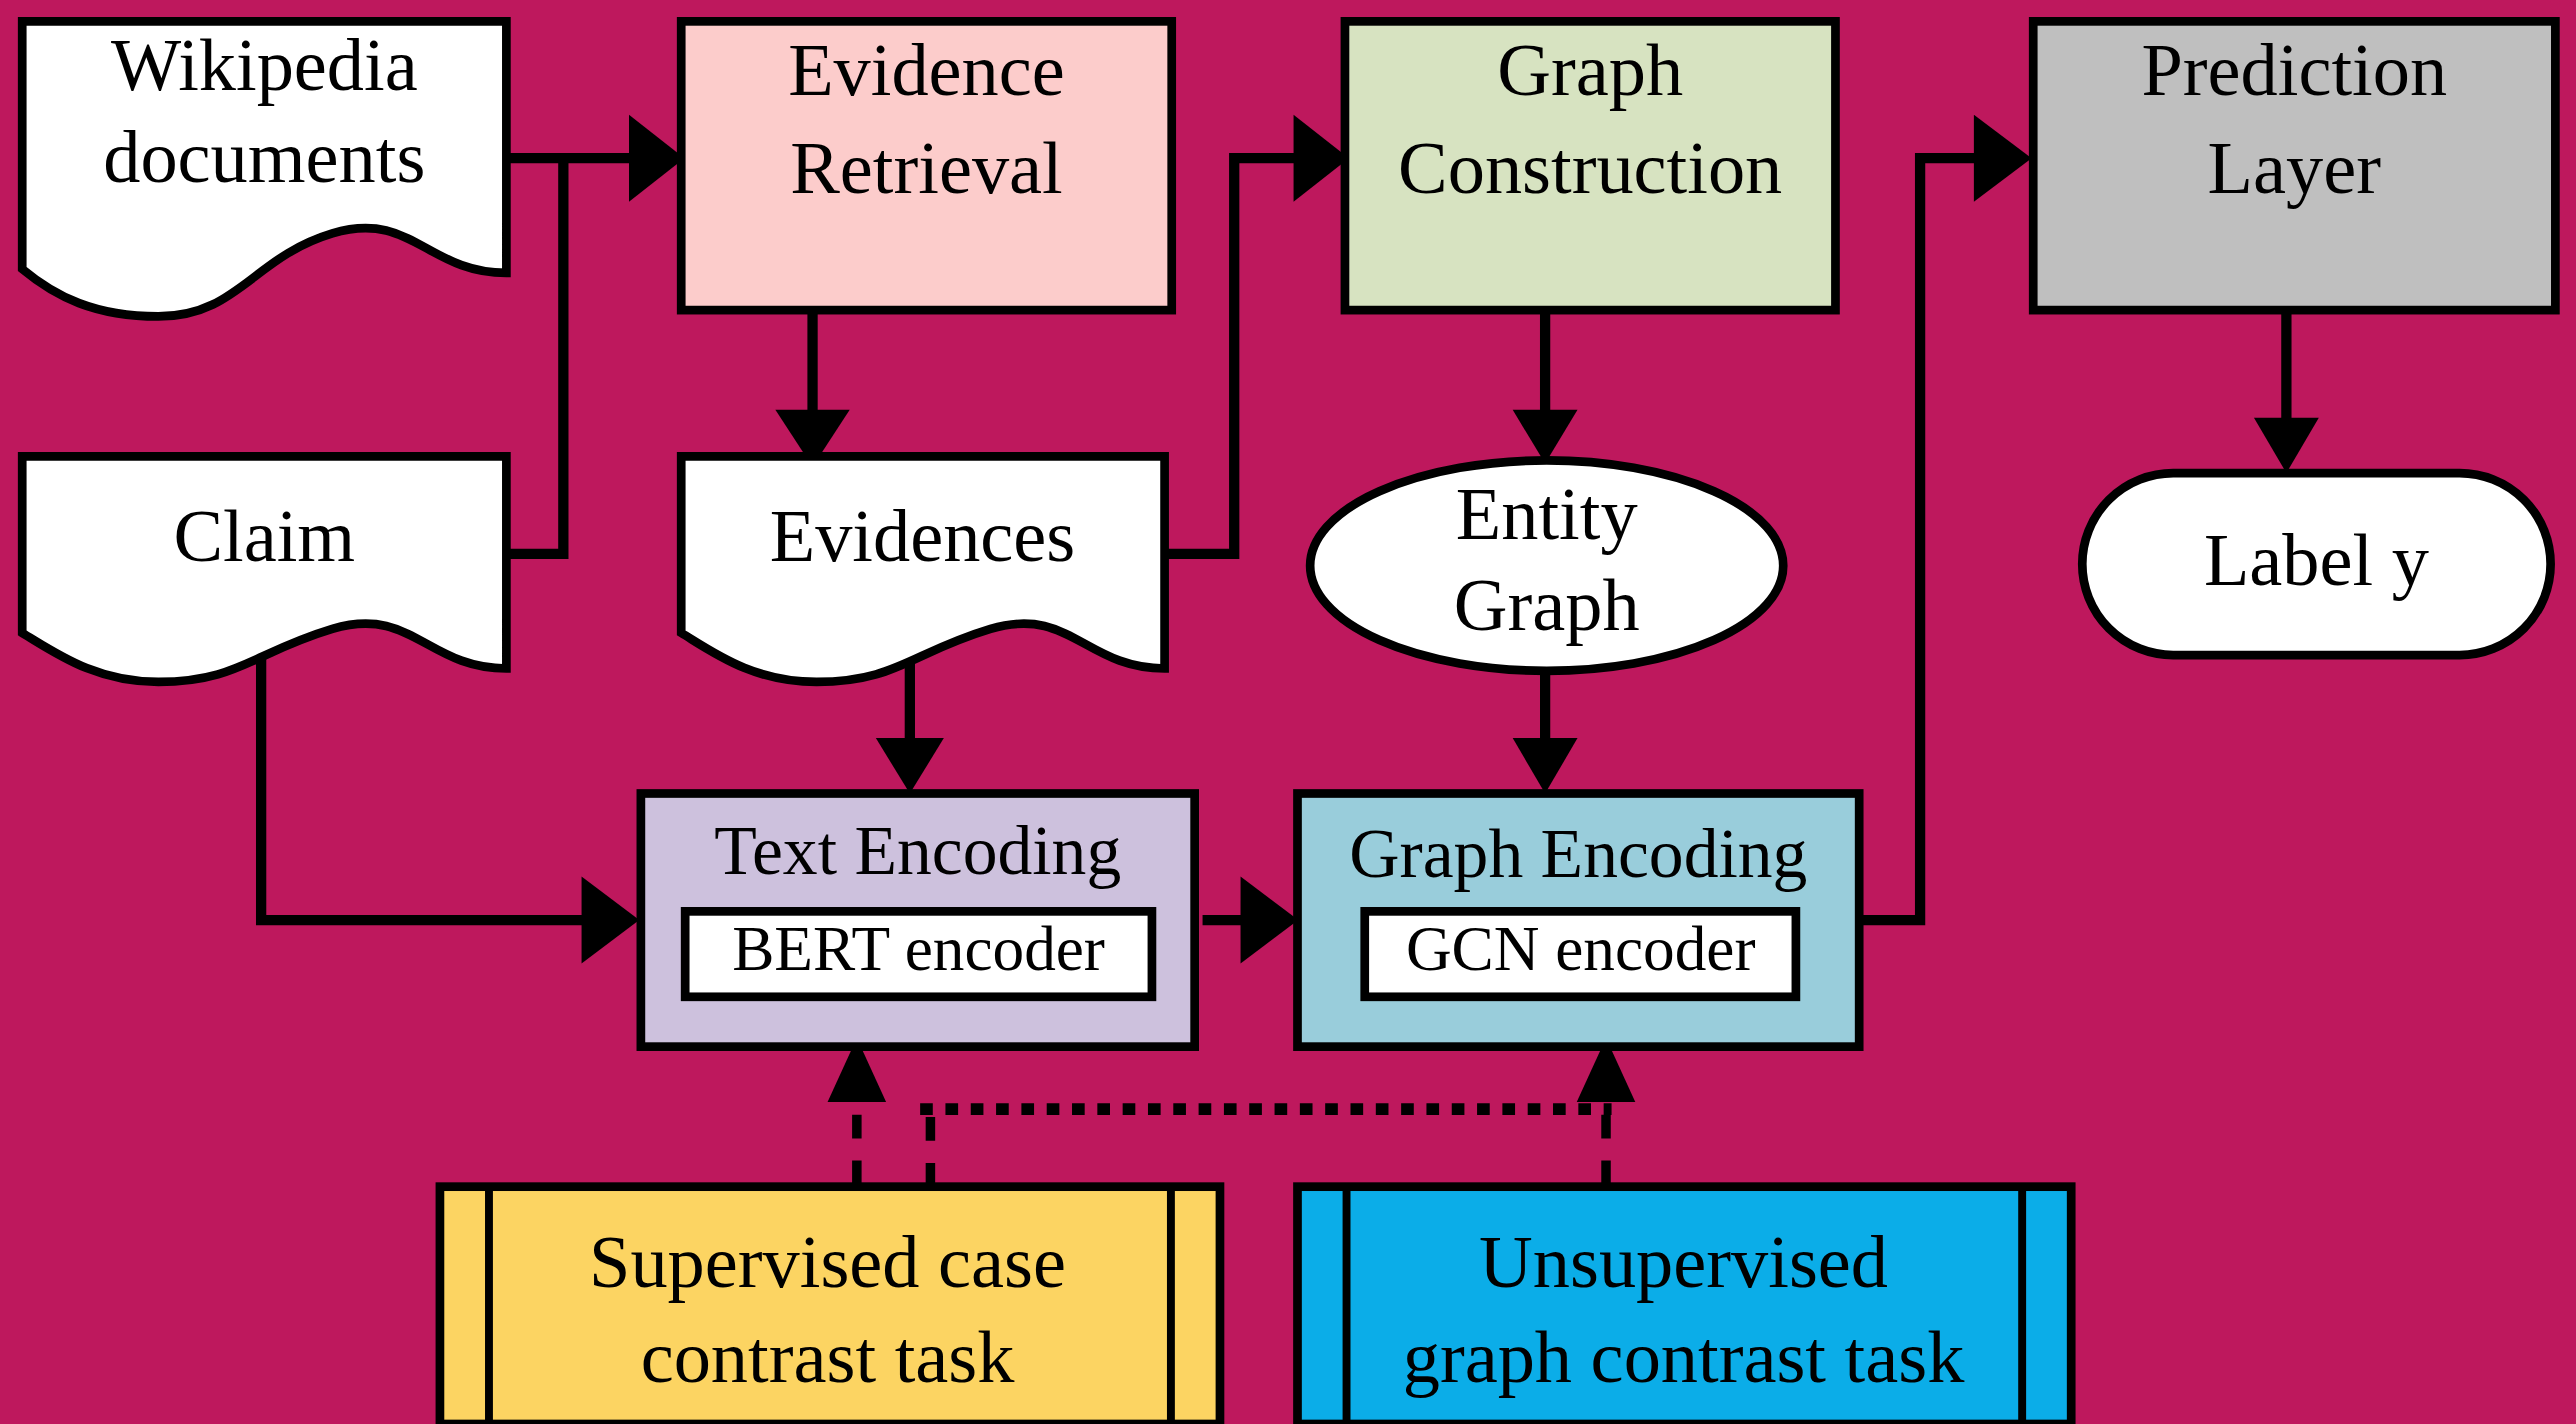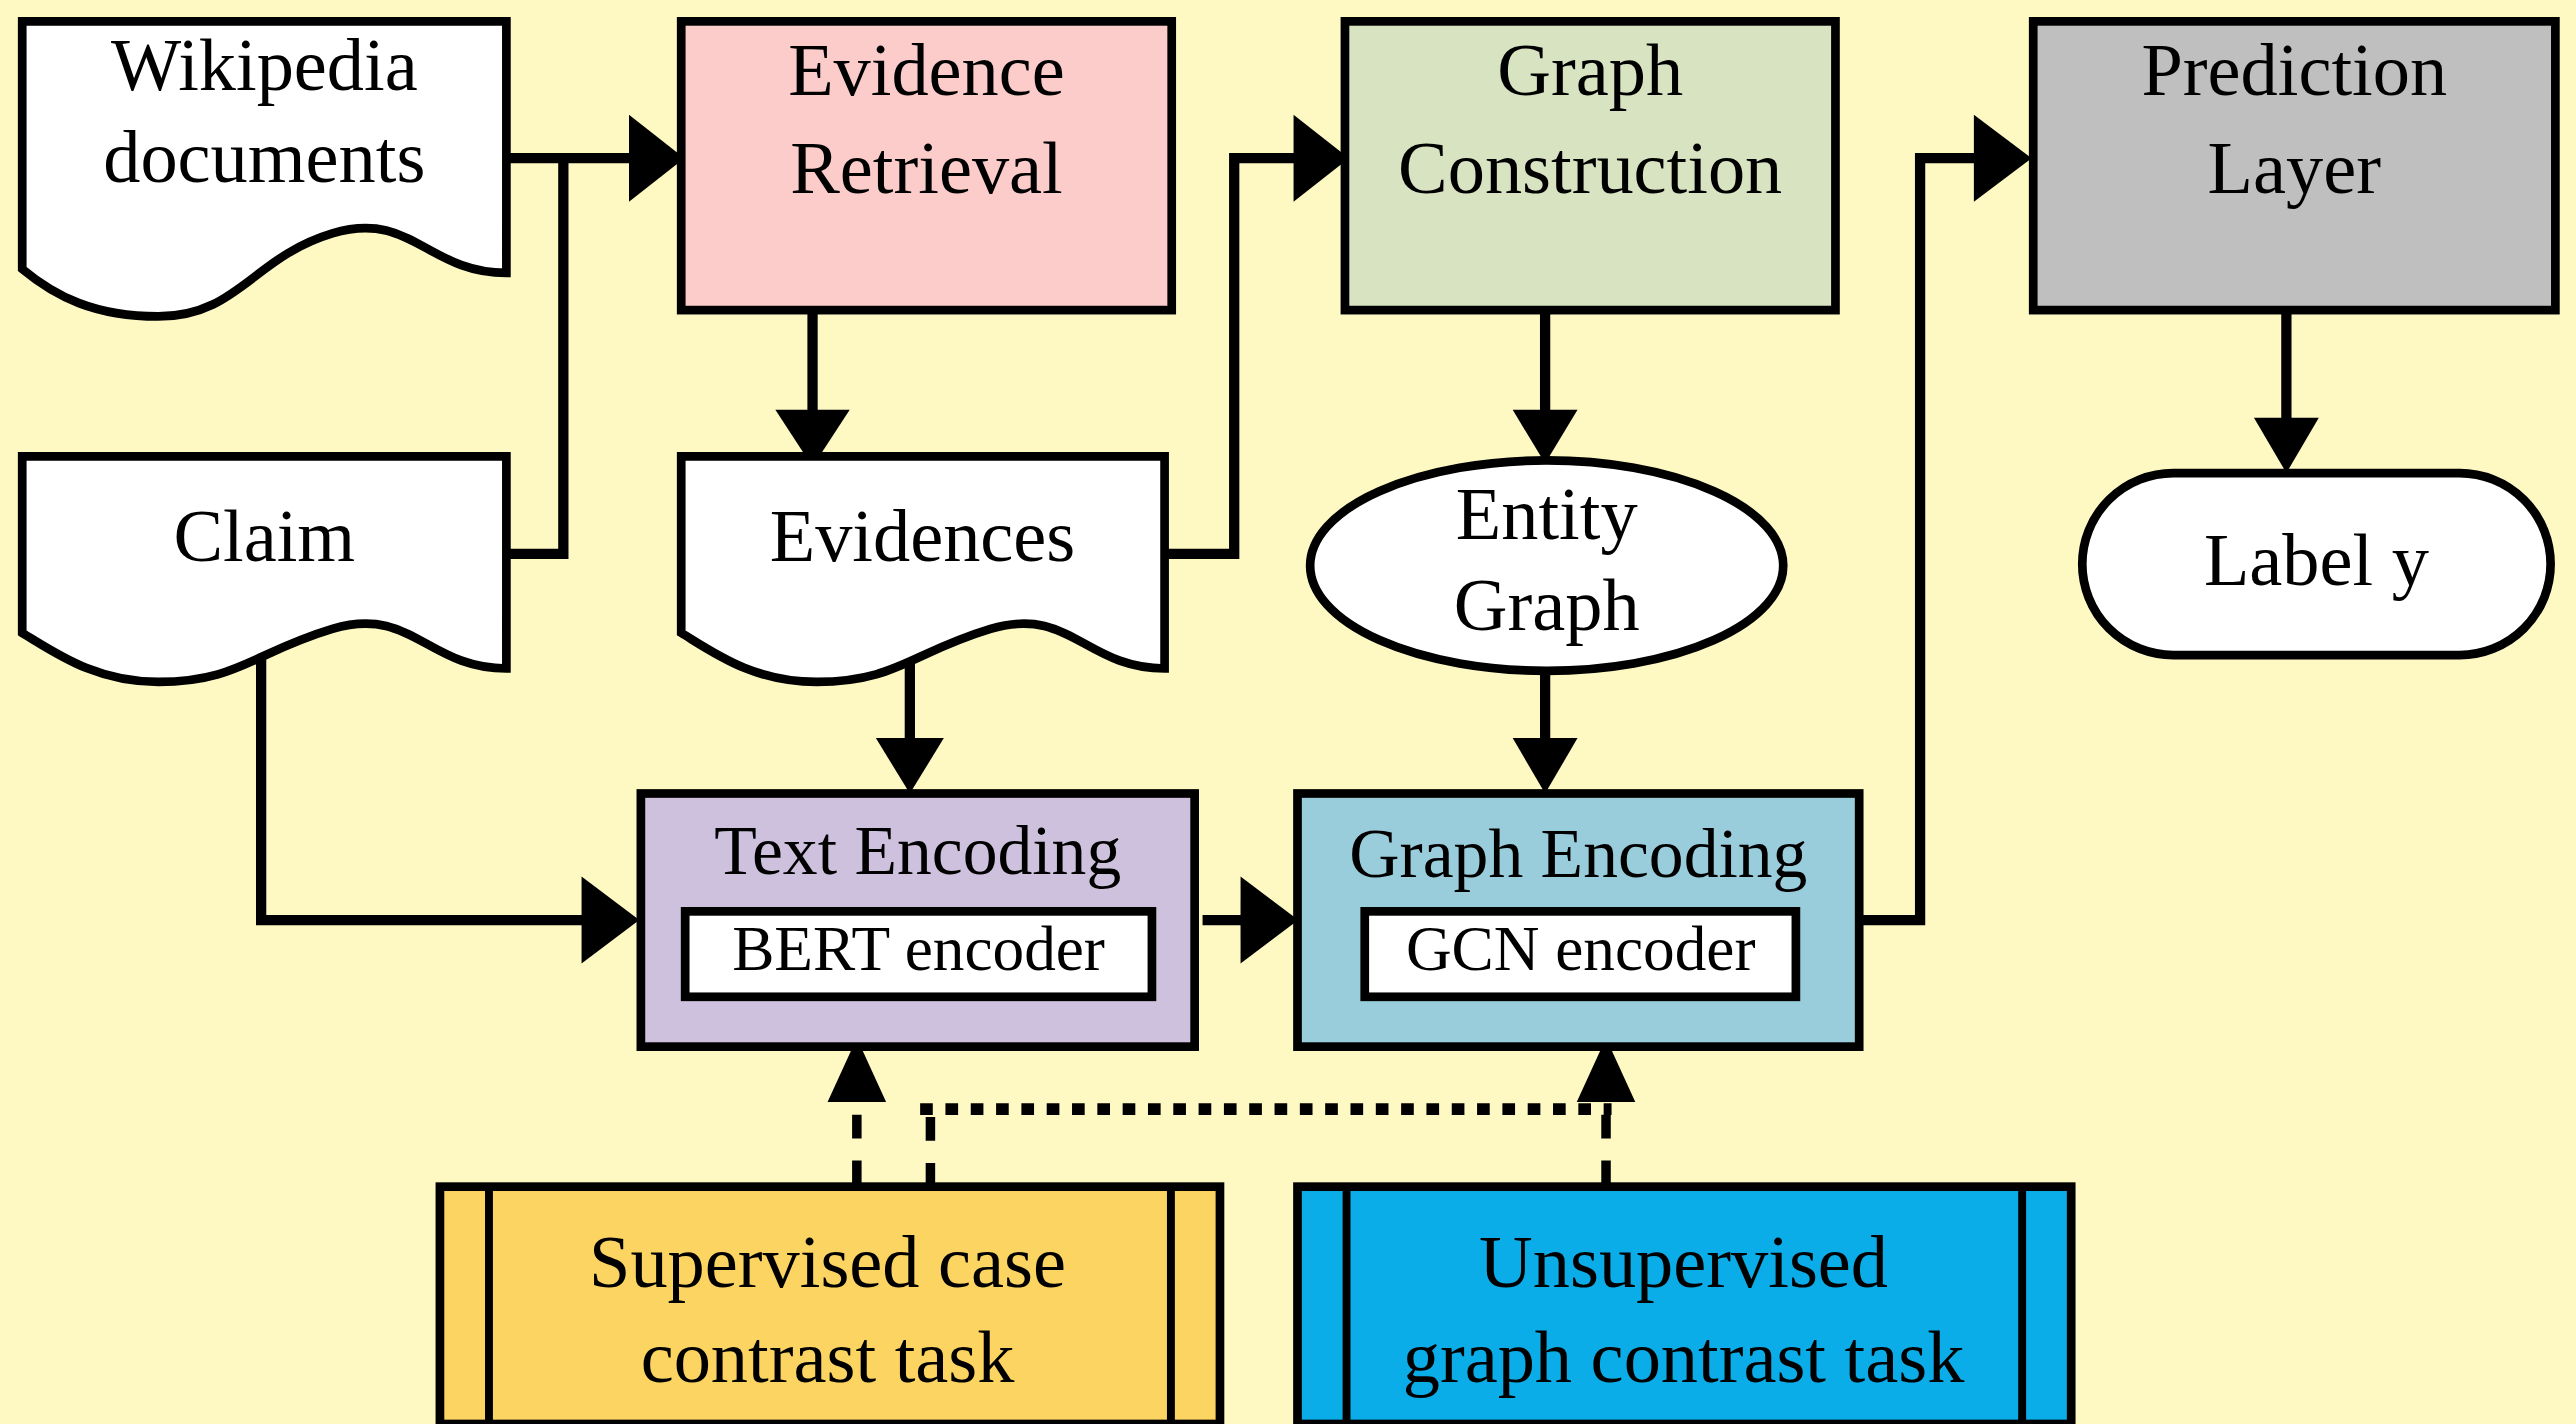--- a/index.html
+++ b/index.html
@@ -10,21 +10,21 @@
   body {
     width: 2576px;
     height: 1424px;
     font-family: "Liberation Serif", "DejaVu Serif", serif;
     overflow: hidden;
   }
   #diagram-root {
     position: relative;
     width: 2576px;
     height: 1424px;
-    background: #fef9c3;
+    background: #be185d;
   }
   svg.flow {
     position: absolute;
     left: 0;
     top: 0;
     width: 2576px;
     height: 1424px;
   }
   .node-shape {
     stroke: #000000;

